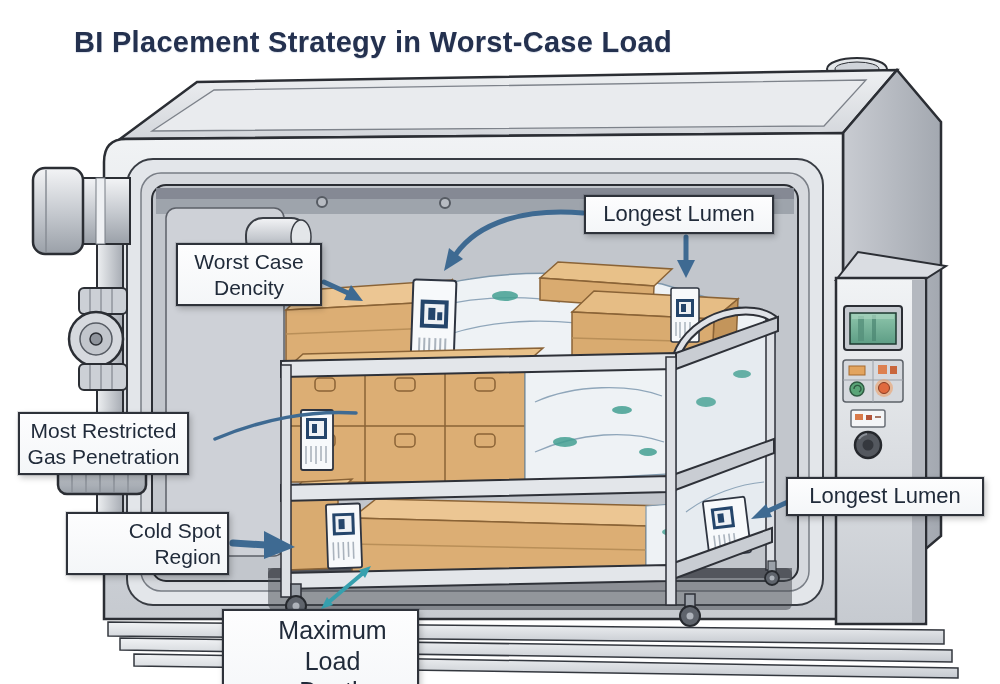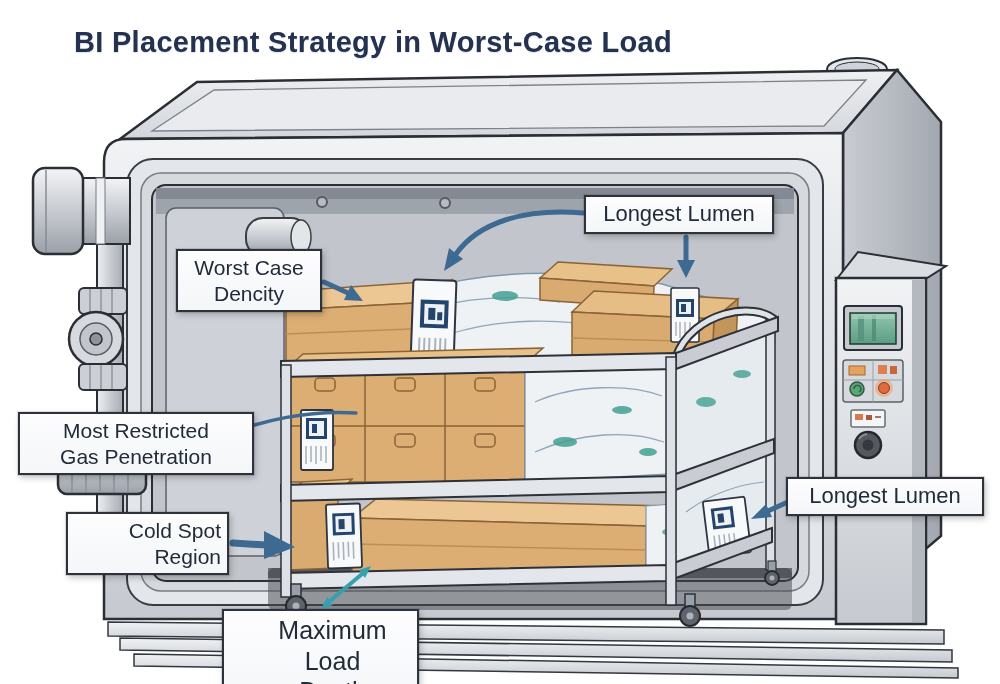--- a/index.html
+++ b/index.html
@@ -14,22 +14,22 @@
     text-shadow:0 1px 1px rgba(120,140,180,.25);
   }
   .callout{
     position:absolute;box-sizing:border-box;text-align:center;
     background:linear-gradient(#fdfdfe,#f4f6f8);
     border:2px solid #2e323a;color:#212b3a;font-weight:400;
     white-space:pre-line;line-height:1.22;padding:4px 6px;
     box-shadow:0 0 0 1px rgba(20,24,32,.12),2px 3px 6px rgba(0,0,0,.22);
   }
   #lbl-lumen-top{left:584px;top:183px;width:190px;font-size:22px;}
-  #lbl-density{left:176px;top:237px;width:146px;font-size:21px;}
-  #lbl-restricted{left:18px;top:400px;width:236px;font-size:21px;}
+  #lbl-density{left:176px;top:231px;width:146px;font-size:21px;}
+  #lbl-restricted{left:18px;top:400px;width:171px;font-size:21px;}
   #lbl-coldspot{left:66px;top:500px;width:163px;font-size:21px;text-align:right;}
   #lbl-depth{left:222px;top:597px;width:197px;font-size:25px;padding-left:30px;}
   #lbl-lumen-right{left:786px;top:465px;width:198px;font-size:22px;}
 </style>
 </head>
 <body>
 
 <div class="stage">
 
 <svg width="1000" height="684" viewBox="0 0 1000 684">

